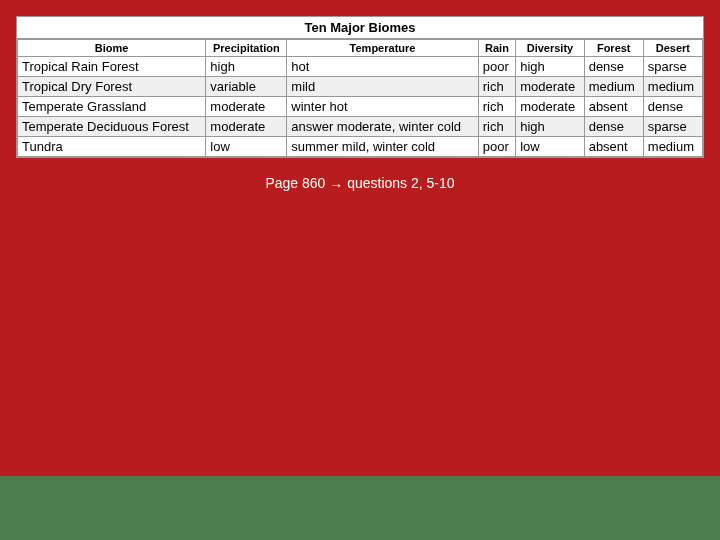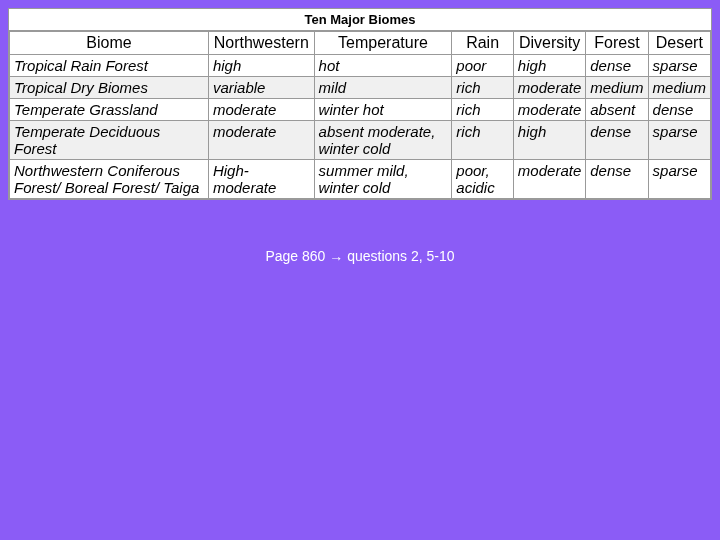--- a/index.html
+++ b/index.html
@@ -6,130 +6,129 @@
     body {
       background-color: #4a7c4e;
       font-family: Arial, sans-serif;
       font-size: 11px;
       width: 720px;
       height: 540px;
       overflow: hidden;
     }
     .page-wrapper {
       width: 720px;
-      height: 540px;
-      background-color: #8b5cf6;
-      padding: 8px;
+      height: 476px;
+      background-color: #b91c1c;
+      padding: 16px;
     }
     .table-container {
       background: white;
       border: 1px solid #999;
     }
     .table-title {
       text-align: center;
       background: white;
       font-size: 13px;
       font-weight: bold;
       padding: 3px 0;
       border-bottom: 1px solid #999;
     }
     table {
       width: 100%;
       border-collapse: collapse;
     }
     th {
       background: white;
-      font-weight: normal;
-      font-size: 16px;
+      font-weight: bold;
+      font-size: 11px;
       padding: 2px 4px;
       border: 1px solid #999;
       vertical-align: top;
     }
     td {
-      font-size: 15px;
+      font-size: 13px;
       padding: 2px 4px;
       border: 1px solid #999;
       vertical-align: top;
       background: white;
-      font-style: italic;
     }
     tr:nth-child(even) td {
       background: #f0f0f0;
     }
     .footer-text {
       color: white;
       font-size: 14px;
       text-align: center;
-      margin-top: 45px;
+      margin-top: 14px;
       line-height: 1.6;
     }
   </style>
 </head>
 <body>
 
 <div class="page-wrapper">
   <div class="table-container">
     <div class="table-title">Ten Major Biomes</div>
     <table>
       <thead>
         <tr id="header-row">
         <th>Biome</th>
-            <th>Northwestern</th>
+            <th>Precipitation</th>
             <th>Temperature</th>
             <th>Rain</th>
             <th>Diversity</th>
             <th>Forest</th>
             <th>Desert</th>
           </tr>
       </thead>
       <tbody id="table-body">
       <tr>
             <td>Tropical Rain Forest</td>
             <td>high</td>
             <td>hot</td>
             <td>poor</td>
             <td>high</td>
             <td>dense</td>
             <td>sparse</td>
           </tr>
           <tr>
-            <td>Tropical Dry Biomes</td>
+            <td>Tropical Dry Forest</td>
             <td>variable</td>
             <td>mild</td>
             <td>rich</td>
             <td>moderate</td>
             <td>medium</td>
             <td>medium</td>
           </tr>
           <tr>
             <td>Temperate Grassland</td>
             <td>moderate</td>
             <td>winter hot</td>
             <td>rich</td>
             <td>moderate</td>
             <td>absent</td>
             <td>dense</td>
           </tr>
           <tr>
             <td>Temperate Deciduous Forest</td>
             <td>moderate</td>
-            <td>absent moderate, winter cold</td>
+            <td>answer moderate, winter cold</td>
             <td>rich</td>
             <td>high</td>
             <td>dense</td>
             <td>sparse</td>
           </tr>
           <tr>
-            <td>Northwestern Coniferous Forest/ Boreal Forest/ Taiga</td>
-            <td>High-moderate</td>
+            <td>Tundra</td>
+            <td>low</td>
             <td>summer mild, winter cold</td>
-            <td>poor, acidic</td>
-            <td>moderate</td>
-            <td>dense</td>
-            <td>sparse</td>
+            <td>poor</td>
+            <td>low</td>
+            <td>absent</td>
+            <td>medium</td>
           </tr>
         </tbody>
     </table>
   </div>
   <div class="footer-text">
     <div>Page 860 → questions 2, 5-10</div>
   </div>
 </div>
 
 </body></html>

